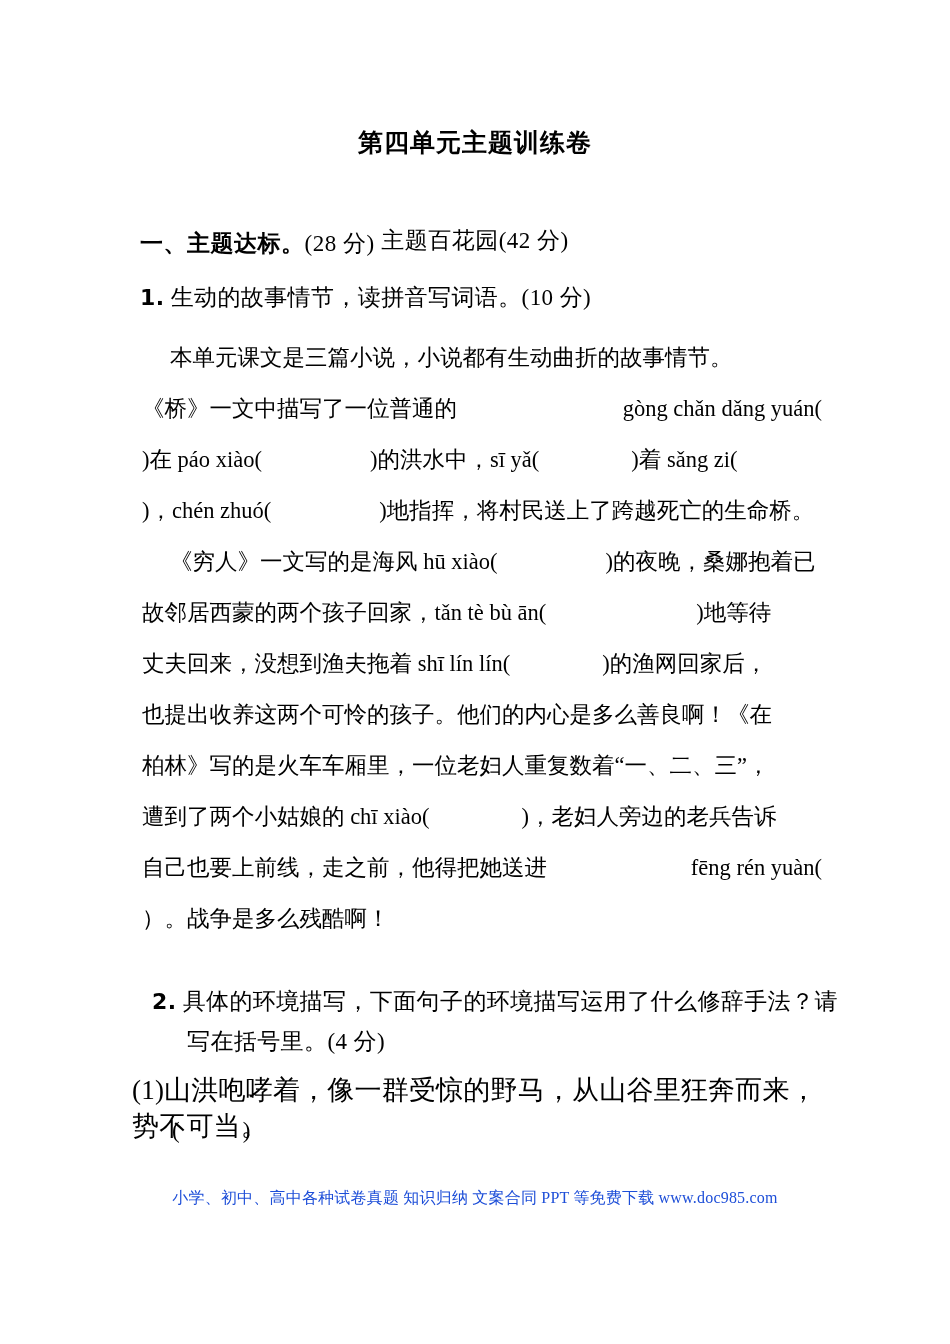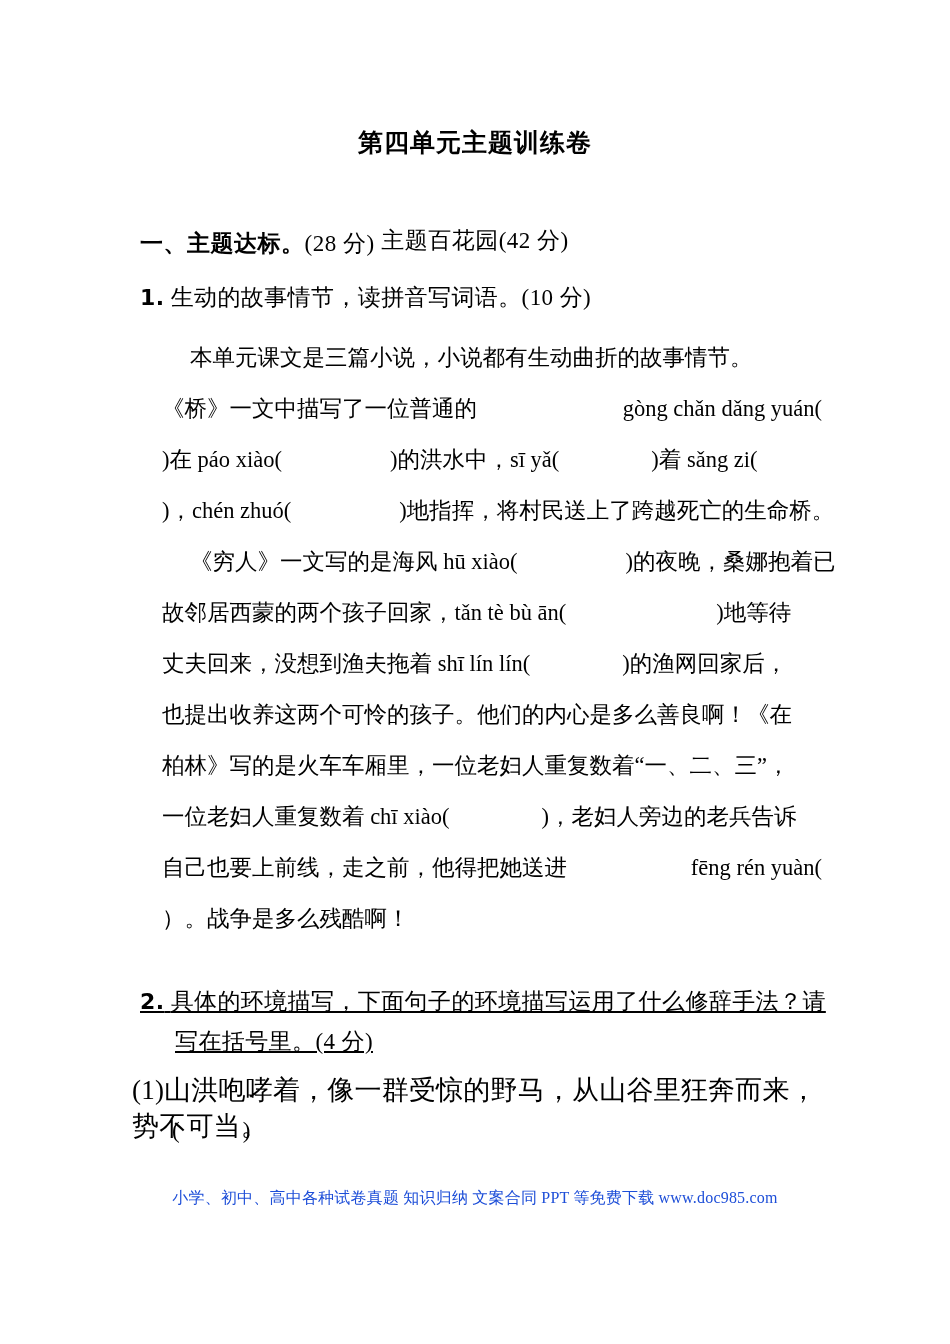--- a/index.html
+++ b/index.html
@@ -60,40 +60,39 @@
     font-size: 23px;
     letter-spacing: 0.4px;
     line-height: 40px;
   }
   .q-num {
     font-family: "DejaVu Sans", "Liberation Sans", sans-serif;
     font-weight: bold;
     font-size: 22px;
   }
   #q1-heading { left: 140px; top: 278px; }
-  #q2-heading { left: 140px; top: 982px; width: 700px; text-decoration: underline; }
+  #q2-heading { left: 152px; top: 982px; width: 700px; }
   #q2-heading .cont {
     display: block;
     margin-left: 35px;
   }
 
   
   .cloze {
     position: absolute;
     left: 142px;
     top: 332px;
     width: 680px;
     font-size: 22.5px;
     line-height: 51px;
   }
   .cloze .ln {
     display: block;
     white-space: pre;
     height: 51px;
-    margin-left: 20px;
   }
   .cloze .ln.justify {
     display: flex;
     justify-content: space-between;
     white-space: pre;
   }
   .cloze .ln.lead {
     padding-left: 28px;
   }
   
@@ -165,21 +164,21 @@
     <span class="ln lead kai"><span>《穷人》一文写的是海风 hū xiào(</span><span class="blank-m"></span><span>)的夜晚，桑娜抱着已</span></span>
 
     <span class="ln kai"><span>故邻居西蒙的两个孩子回家，tǎn tè bù ān(</span><span class="blank-l"></span><span>)地等待</span></span>
 
     <span class="ln kai"><span>丈夫回来，没想到渔夫拖着 shī lín lín(</span><span class="blank-s"></span><span>)的渔网回家后，</span></span>
 
     <span class="ln kai"><span>也提出收养这两个可怜的孩子。他们的内心是多么善良啊！《在</span></span>
 
     <span class="ln kai"><span>柏林》写的是火车车厢里，一位老妇人重复数着“一、二、三”，</span></span>
 
-    <span class="ln kai"><span>一位老妇人重复数着 chī xiào(</span><span class="blank-s"></span><span>)，老妇人旁边的老兵告诉</span></span>
+    <span class="ln kai"><span>遭到了两个小姑娘的 chī xiào(</span><span class="blank-s"></span><span>)，老妇人旁边的老兵告诉</span></span>
 
 
     <span class="ln justify kai"><span>自己也要上前线，走之前，他得把她送进</span><span class="py">fēng rén yuàn(</span></span>
 
     <span class="ln kai"><span>）。战争是多么残酷啊！</span></span>
 
   </div>
 
   <div class="q-heading" id="q2-heading">
     <span class="q-num">2.</span>

